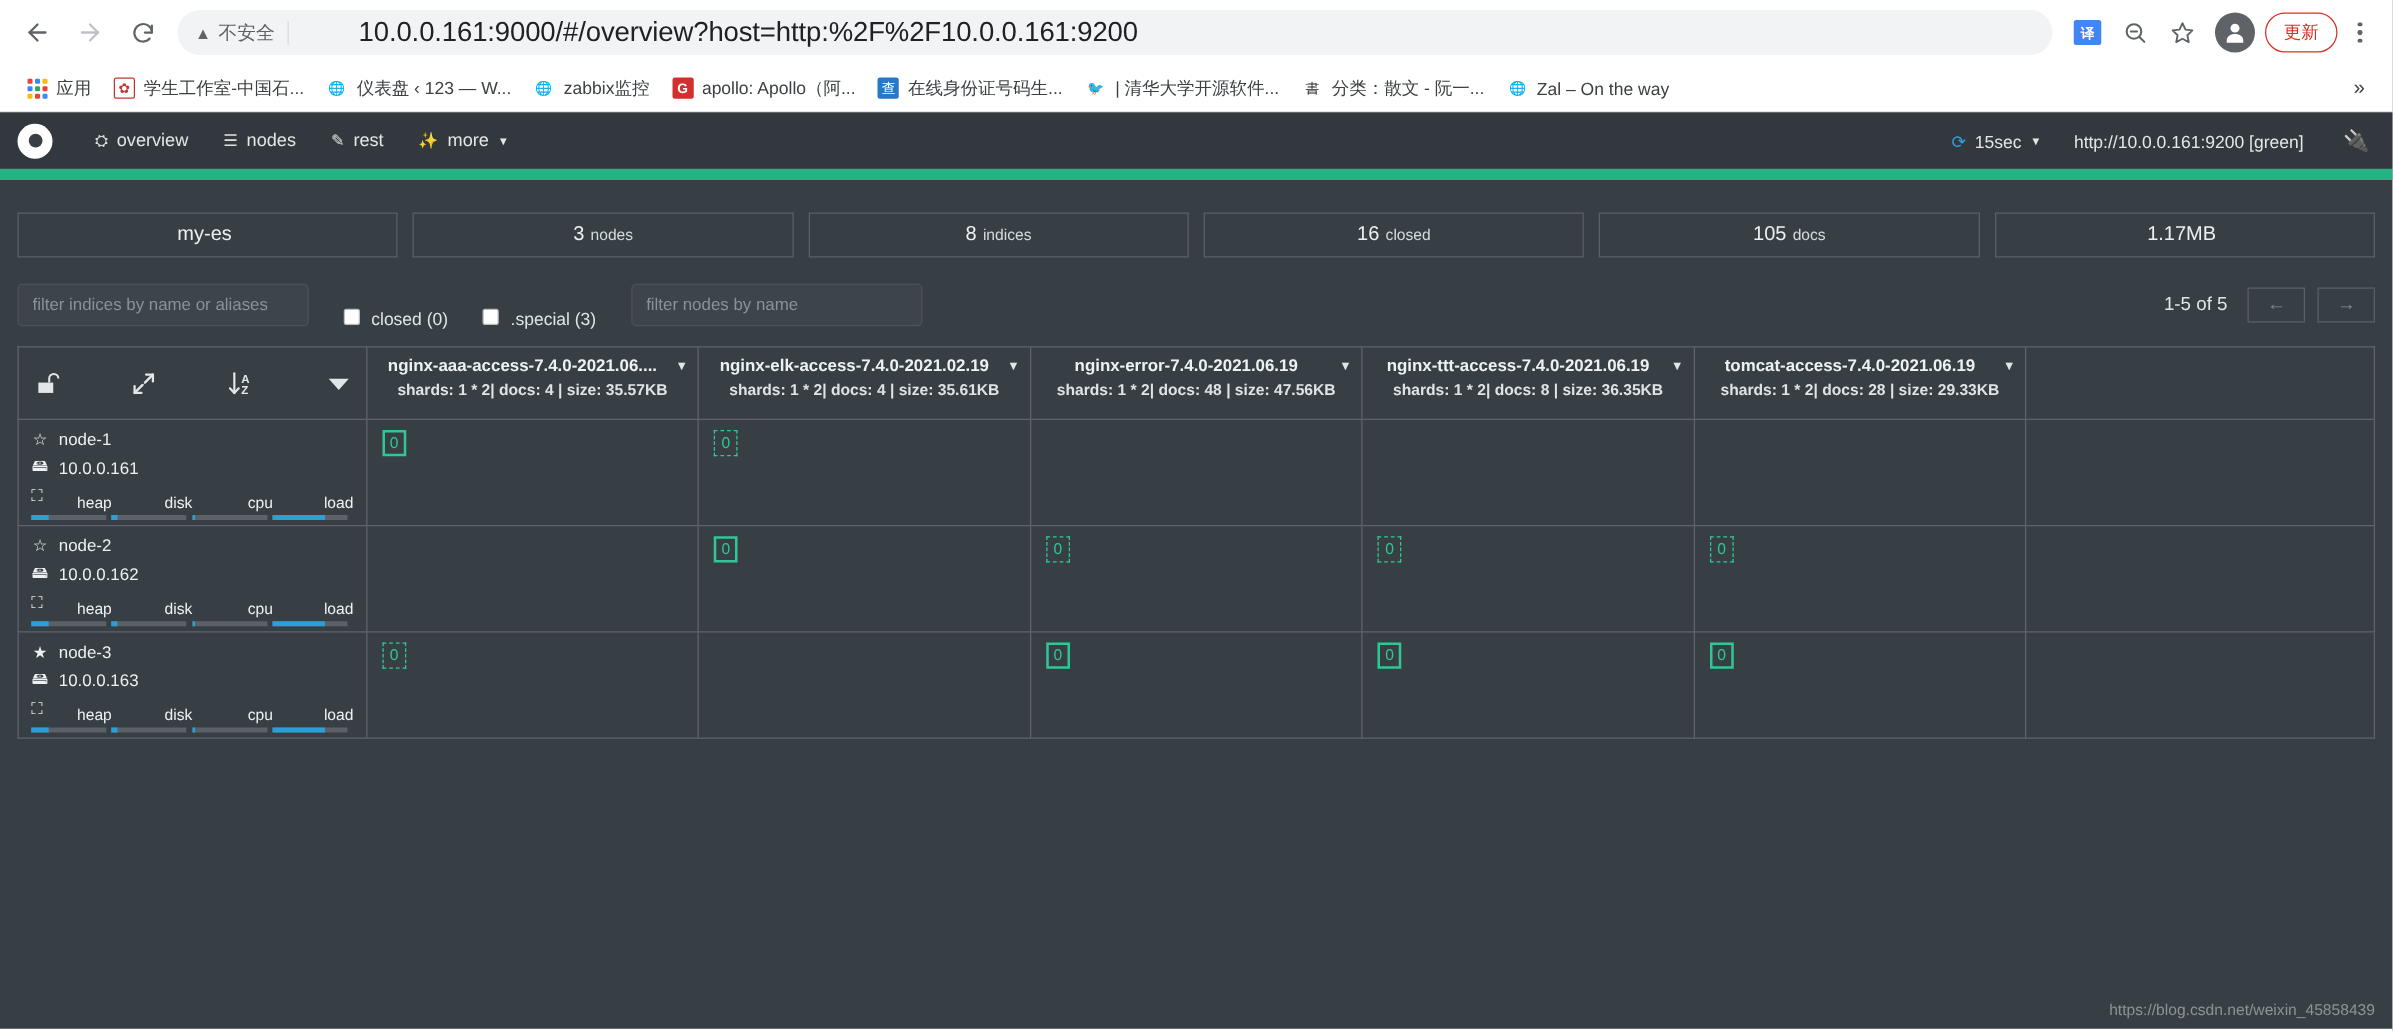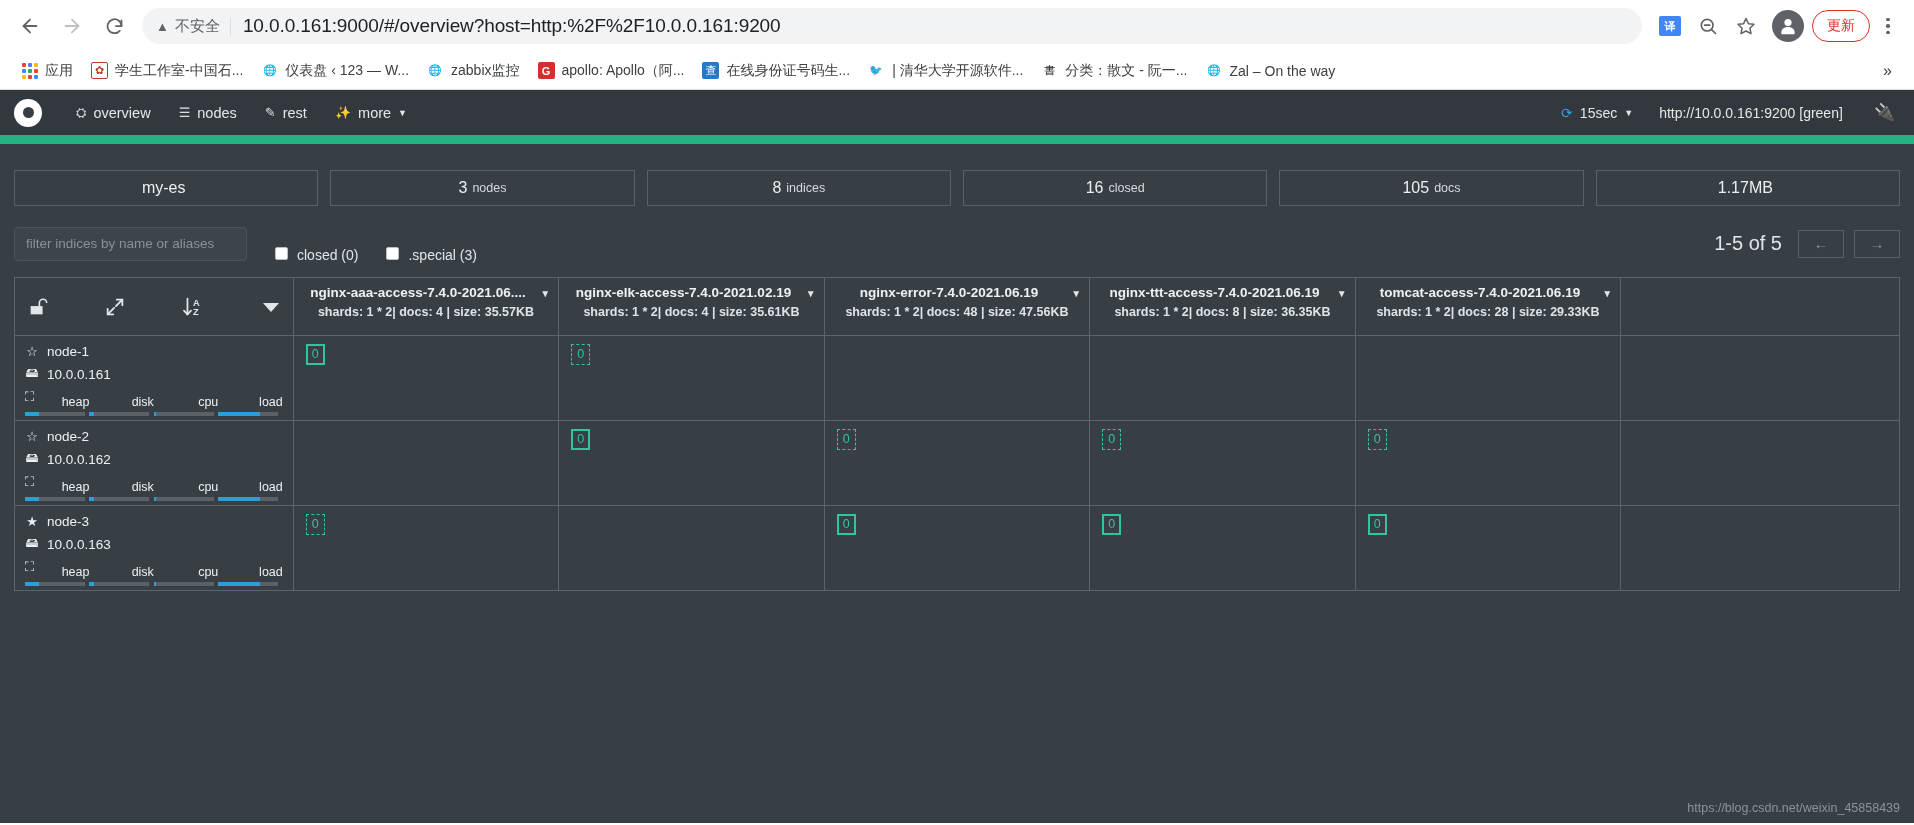--- a/index.html
+++ b/index.html
@@ -45,26 +45,27 @@
     display: flex; align-items: center; gap: 6px;
     color: #5f6368;
     font-size: 15px;
     white-space: nowrap;
     padding-right: 10px;
     border-right: 1px solid #dadce0;
     margin-right: 12px;
   }
   .security-chip .warn-tri { font-size: 13px; color: #5f6368; }
   .url-text {
-    font-size: 19px;
+    font-size: 22px;
     color: #202124;
     white-space: nowrap;
     overflow: hidden;
     text-overflow: ellipsis;
     letter-spacing: -0.1px;
+    margin-left: 44px;
   }
   .toolbar-right { display: flex; align-items: center; gap: 2px; flex: 0 0 auto; }
 
   .icon-btn {
     width: 36px; height: 36px;
     display: flex; align-items: center; justify-content: center;
     color: #5f6368;
     border-radius: 50%;
   }
   .translate-ico {
@@ -249,21 +250,21 @@
     width: 13px; height: 13px;
     background: #fff;
     border: 1px solid #b9bfc4;
     border-radius: 2px;
     display: block;
   }
   .pager {
     margin-left: auto;
     display: flex; align-items: center; gap: 10px;
   }
-  .pager-count { color: #e2e5e8; font-size: 20px; margin-right: 6px; }
+  .pager-count { color: #e2e5e8; font-size: 15px; margin-right: 6px; }
   .pager-btn {
     width: 46px; height: 28px;
     border: 1px solid #5a6067;
     display: flex; align-items: center; justify-content: center;
     color: #878d93;
     font-size: 15px;
   }
 
   
   .table-wrap { padding: 14px 14px 0 14px; }
@@ -538,20 +539,21 @@
   <div class="filters">
     <input class="filter-input" placeholder="filter indices by name or aliases" style="">
     <label class="cb-wrap">
       <span class="cb"></span>
       <span>closed (0)</span>
     </label>
     <label class="cb-wrap">
       <span class="cb"></span>
       <span>.special (3)</span>
     </label>
+    <input class="filter-input" placeholder="filter nodes by name" style="">
     <div class="pager">
       <span class="pager-count">1-5 of 5</span>
       <div class="pager-btn">←</div>
       <div class="pager-btn">→</div>
     </div>
   </div>
 
   <div class="table-wrap">
     <table class="ctable">
       <colgroup>

